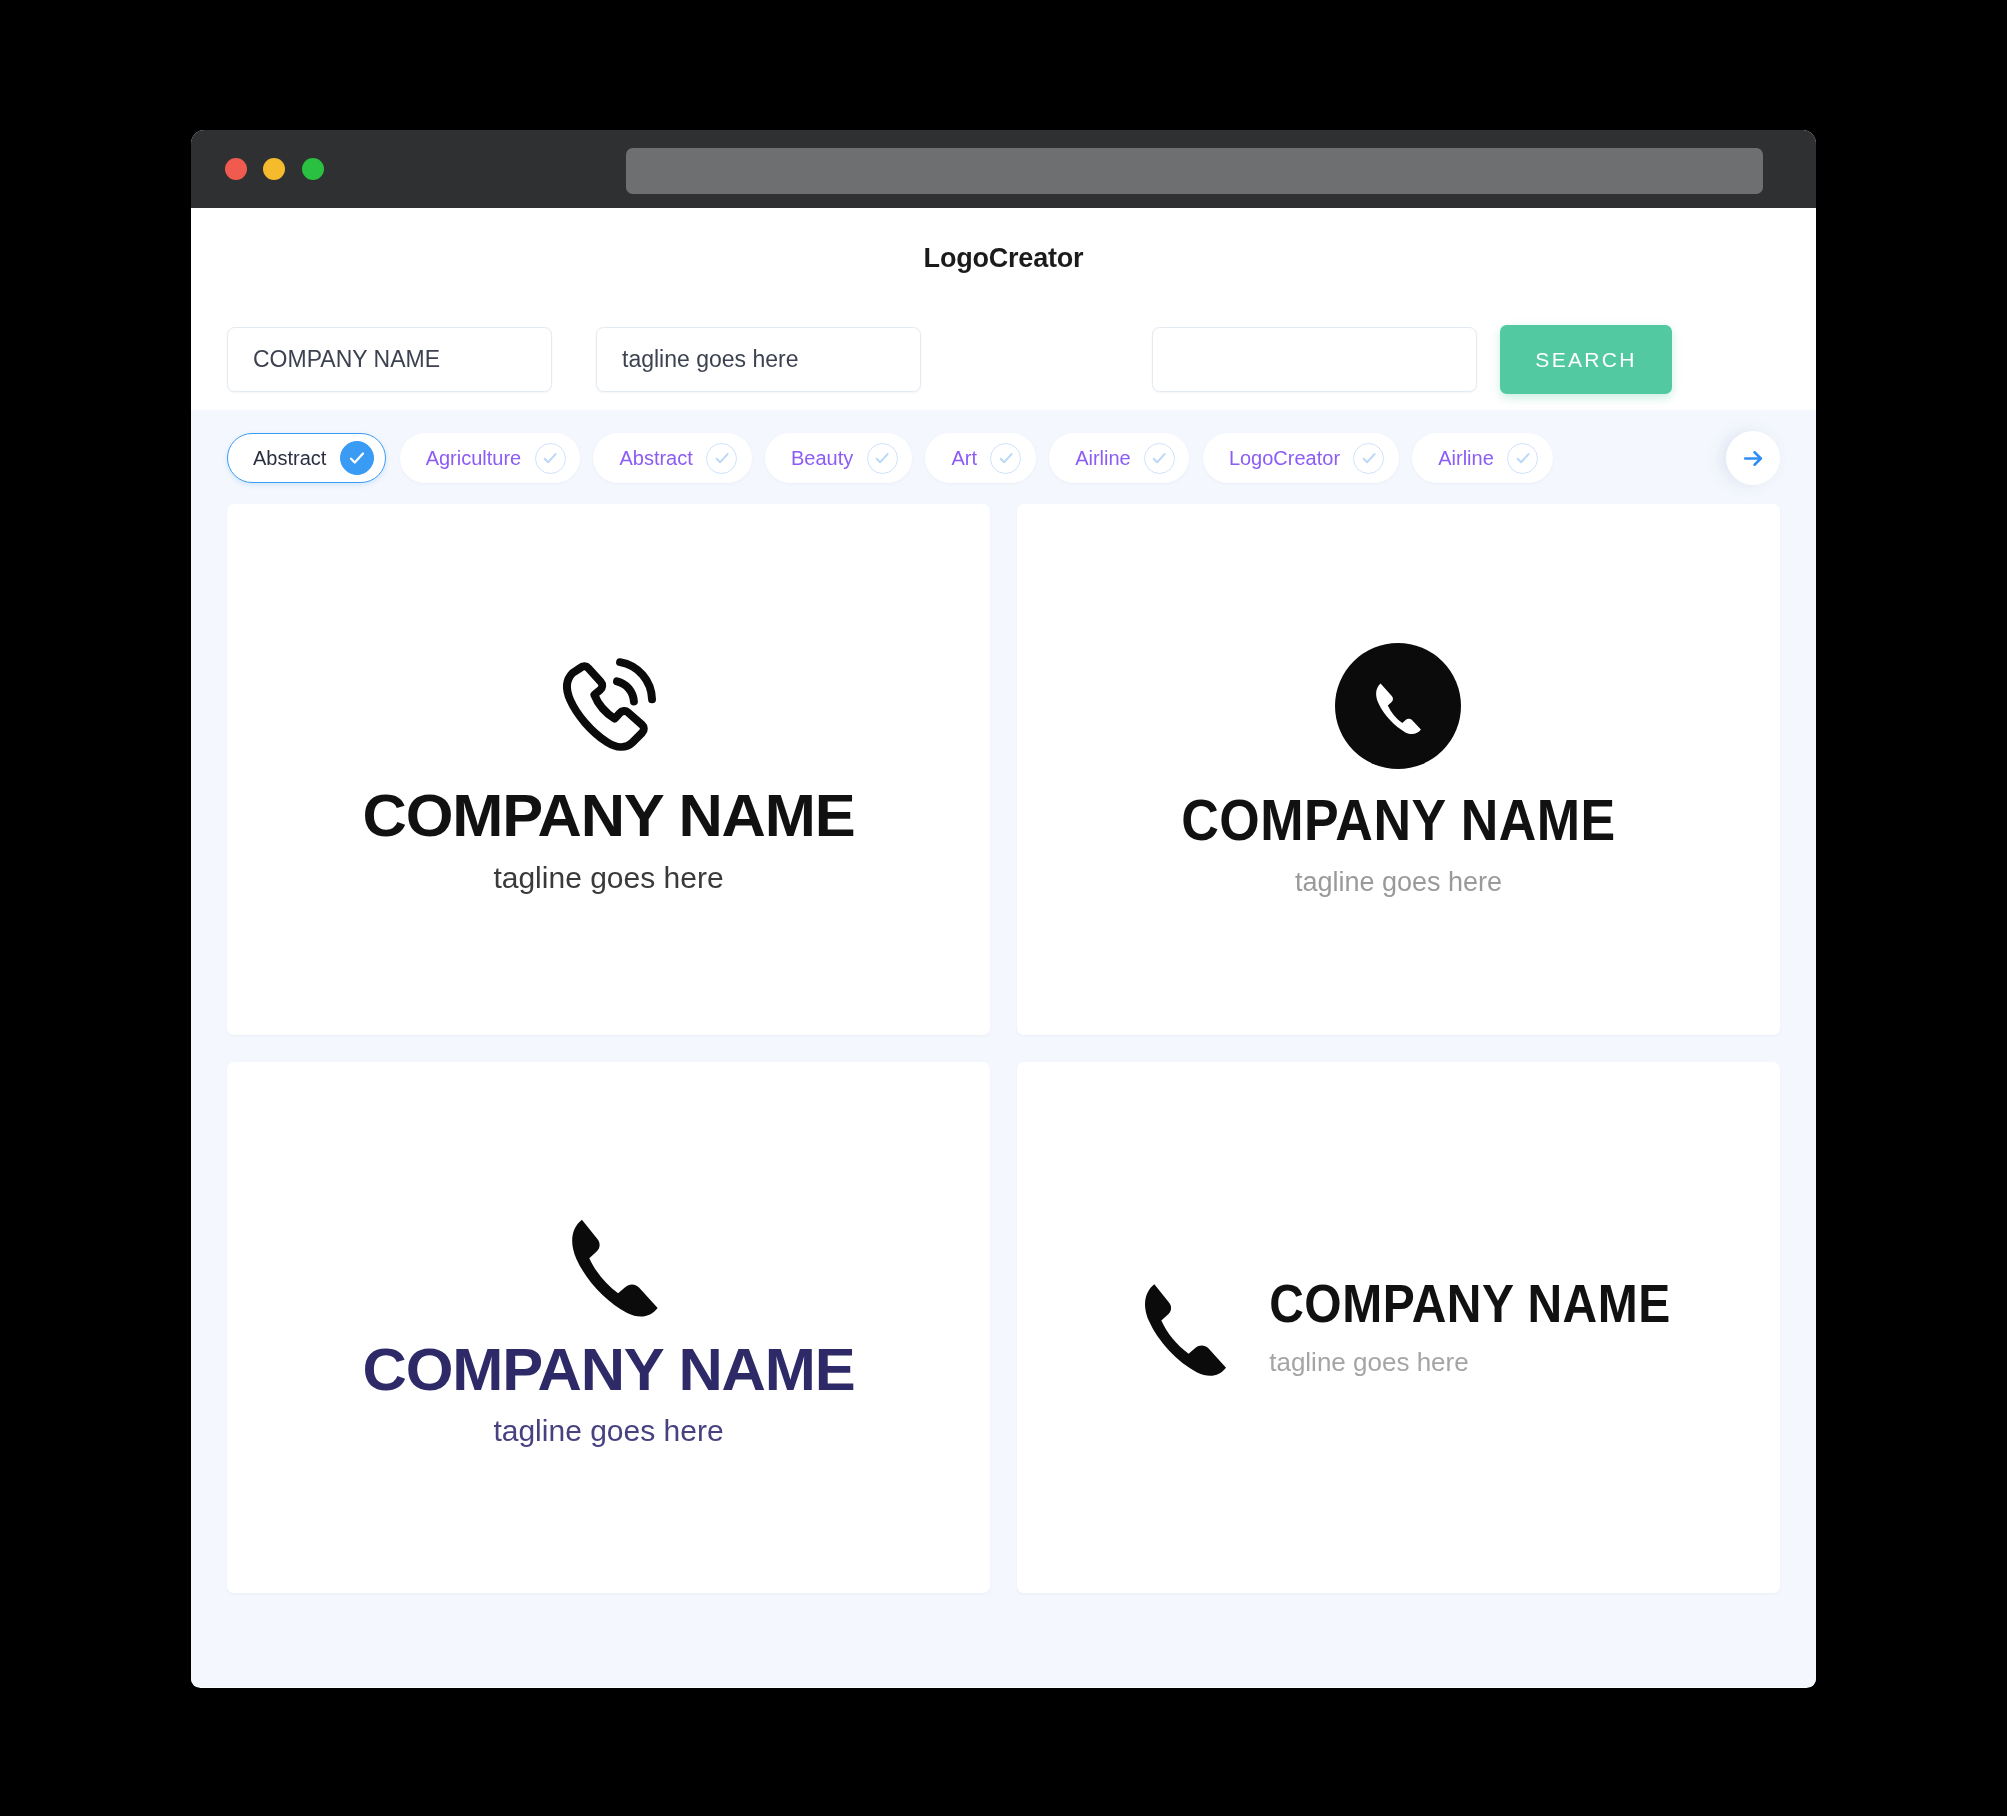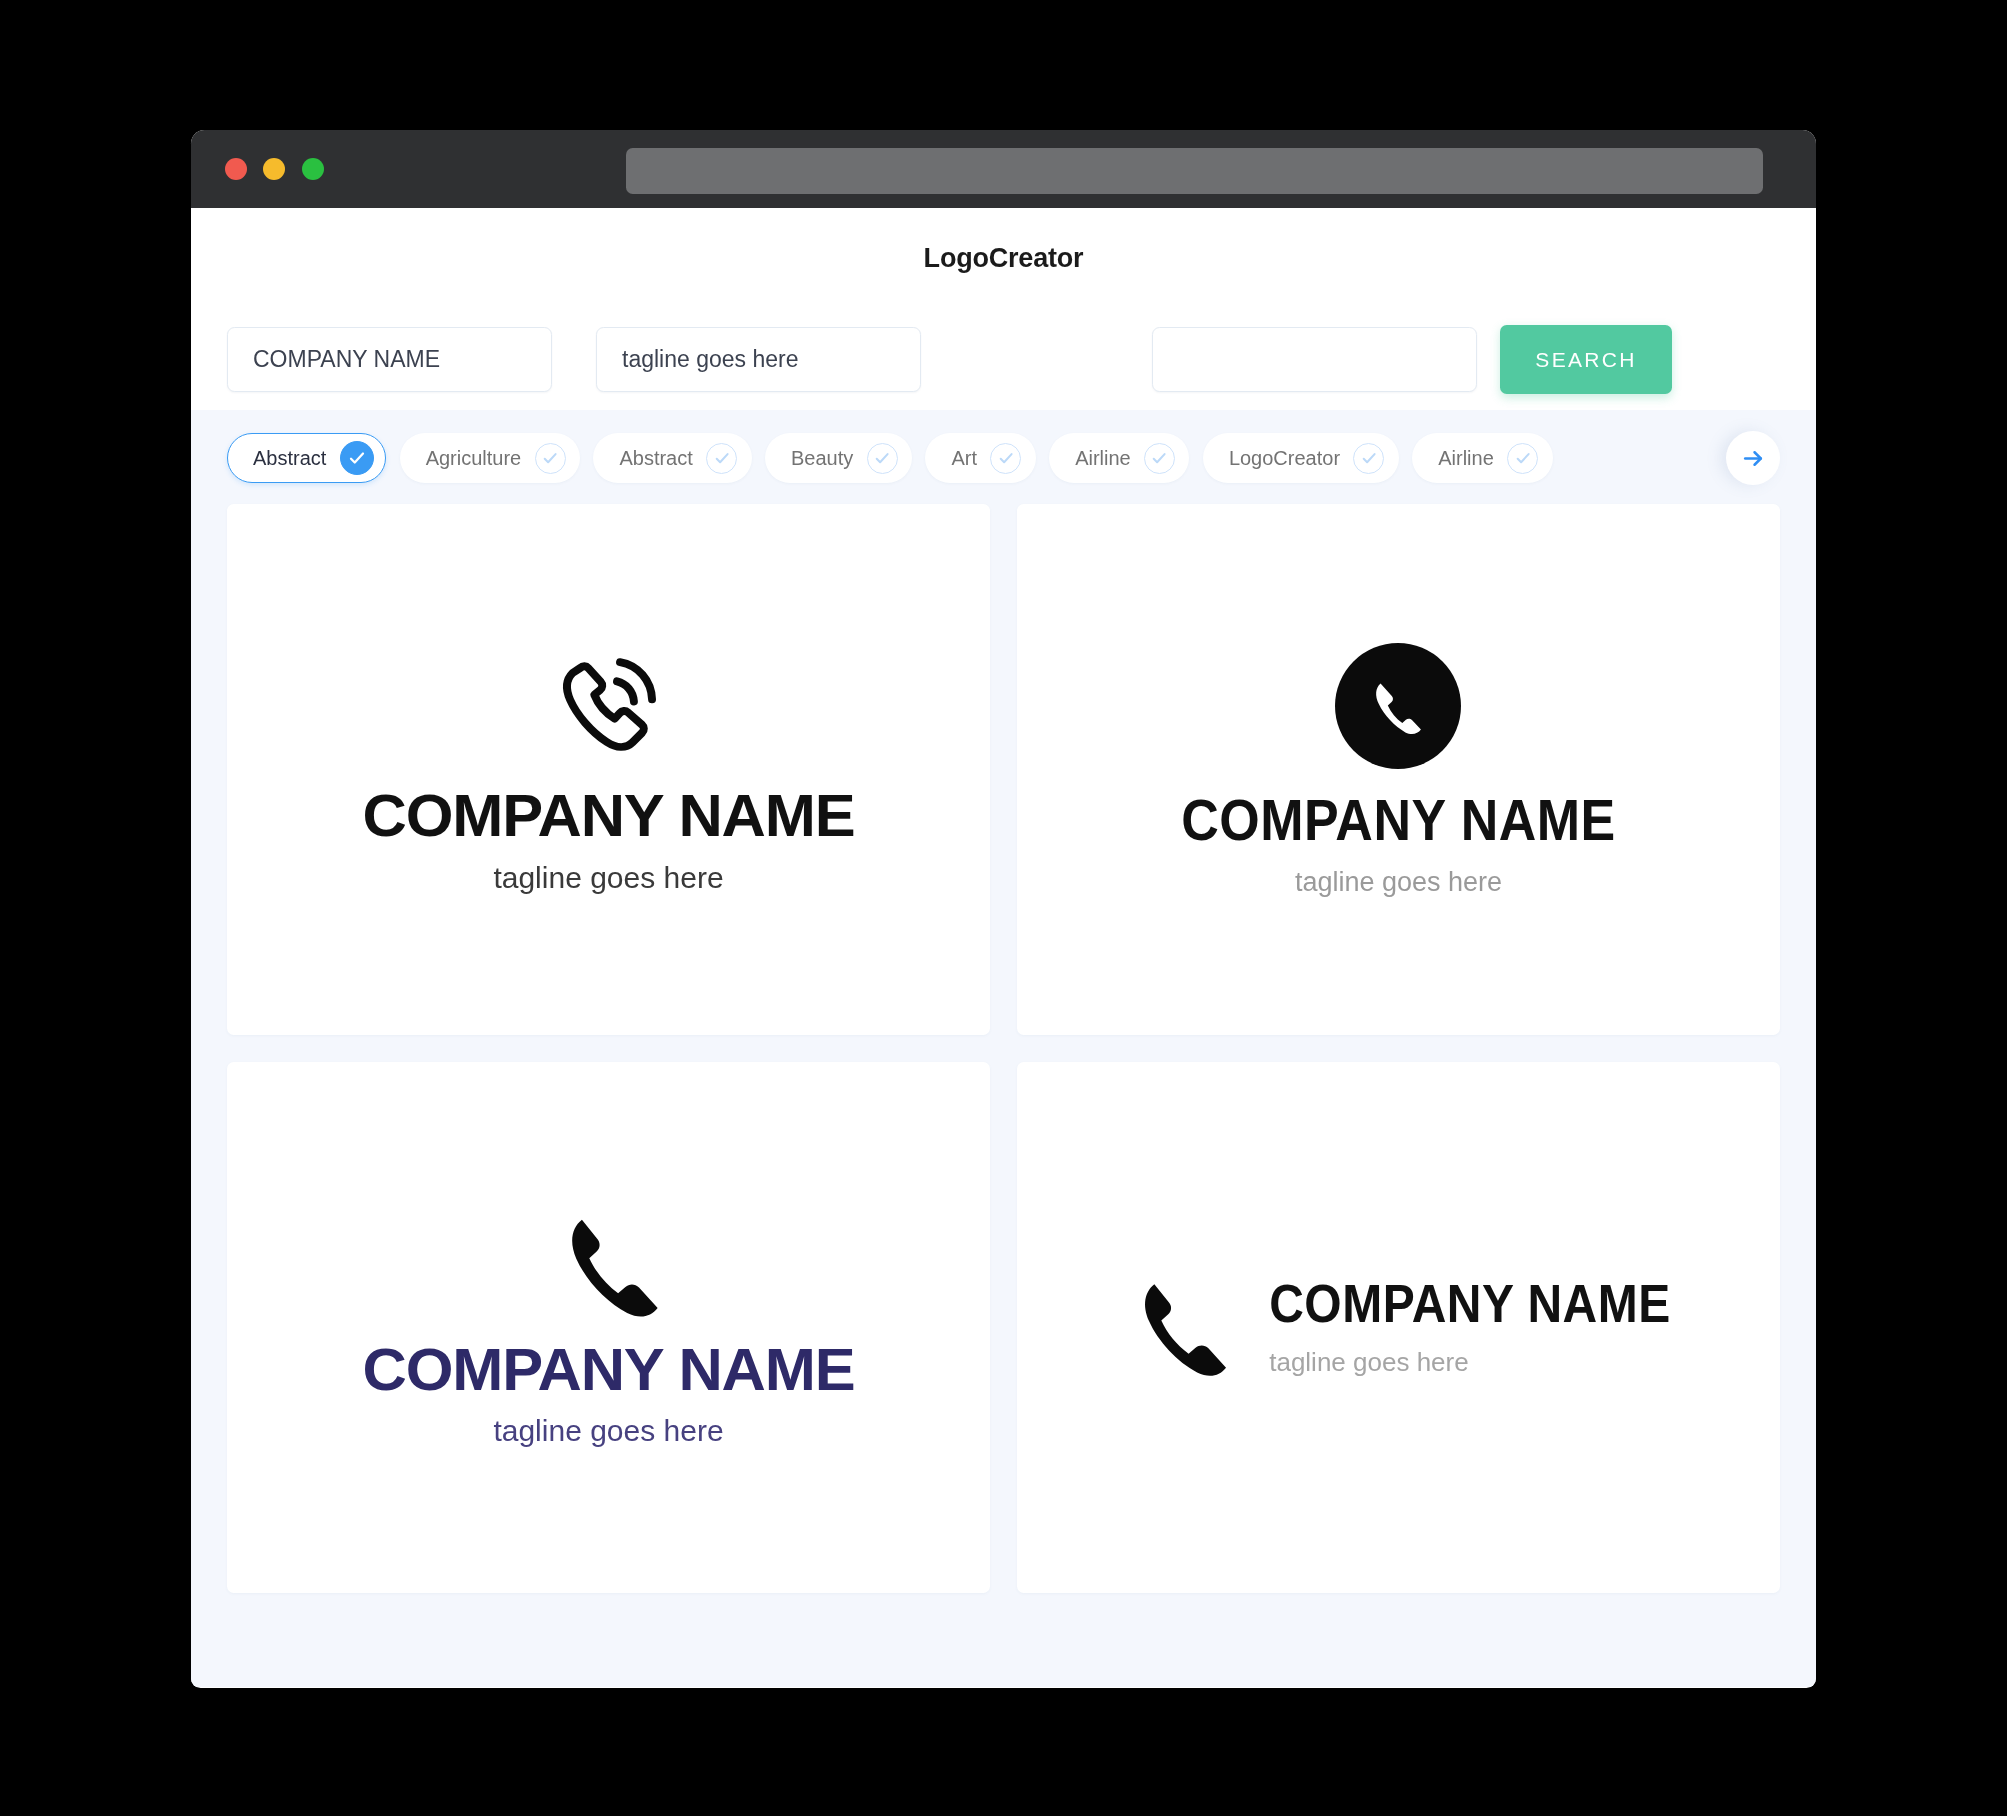--- a/index.html
+++ b/index.html
@@ -131,21 +131,21 @@
   }
   .chip {
     height: 50px;
     border-radius: 25px;
     background: #ffffff;
     display: flex;
     align-items: center;
     padding: 0 13.4px 0 25px;
     gap: 13.4px;
     font-size: 20px;
-    color: #737373;
+    color: #8b5cf6;
     border: 1px solid transparent;
     white-space: nowrap;
     cursor: pointer;
     margin-right: 13.4px;
     box-shadow: 0 1px 2.9px rgba(60,90,140,0.05);
   }
   .chip.active {
     border: 1.9px solid #3a9bf4;
     color: #2b3040;
     background: #ffffff;

